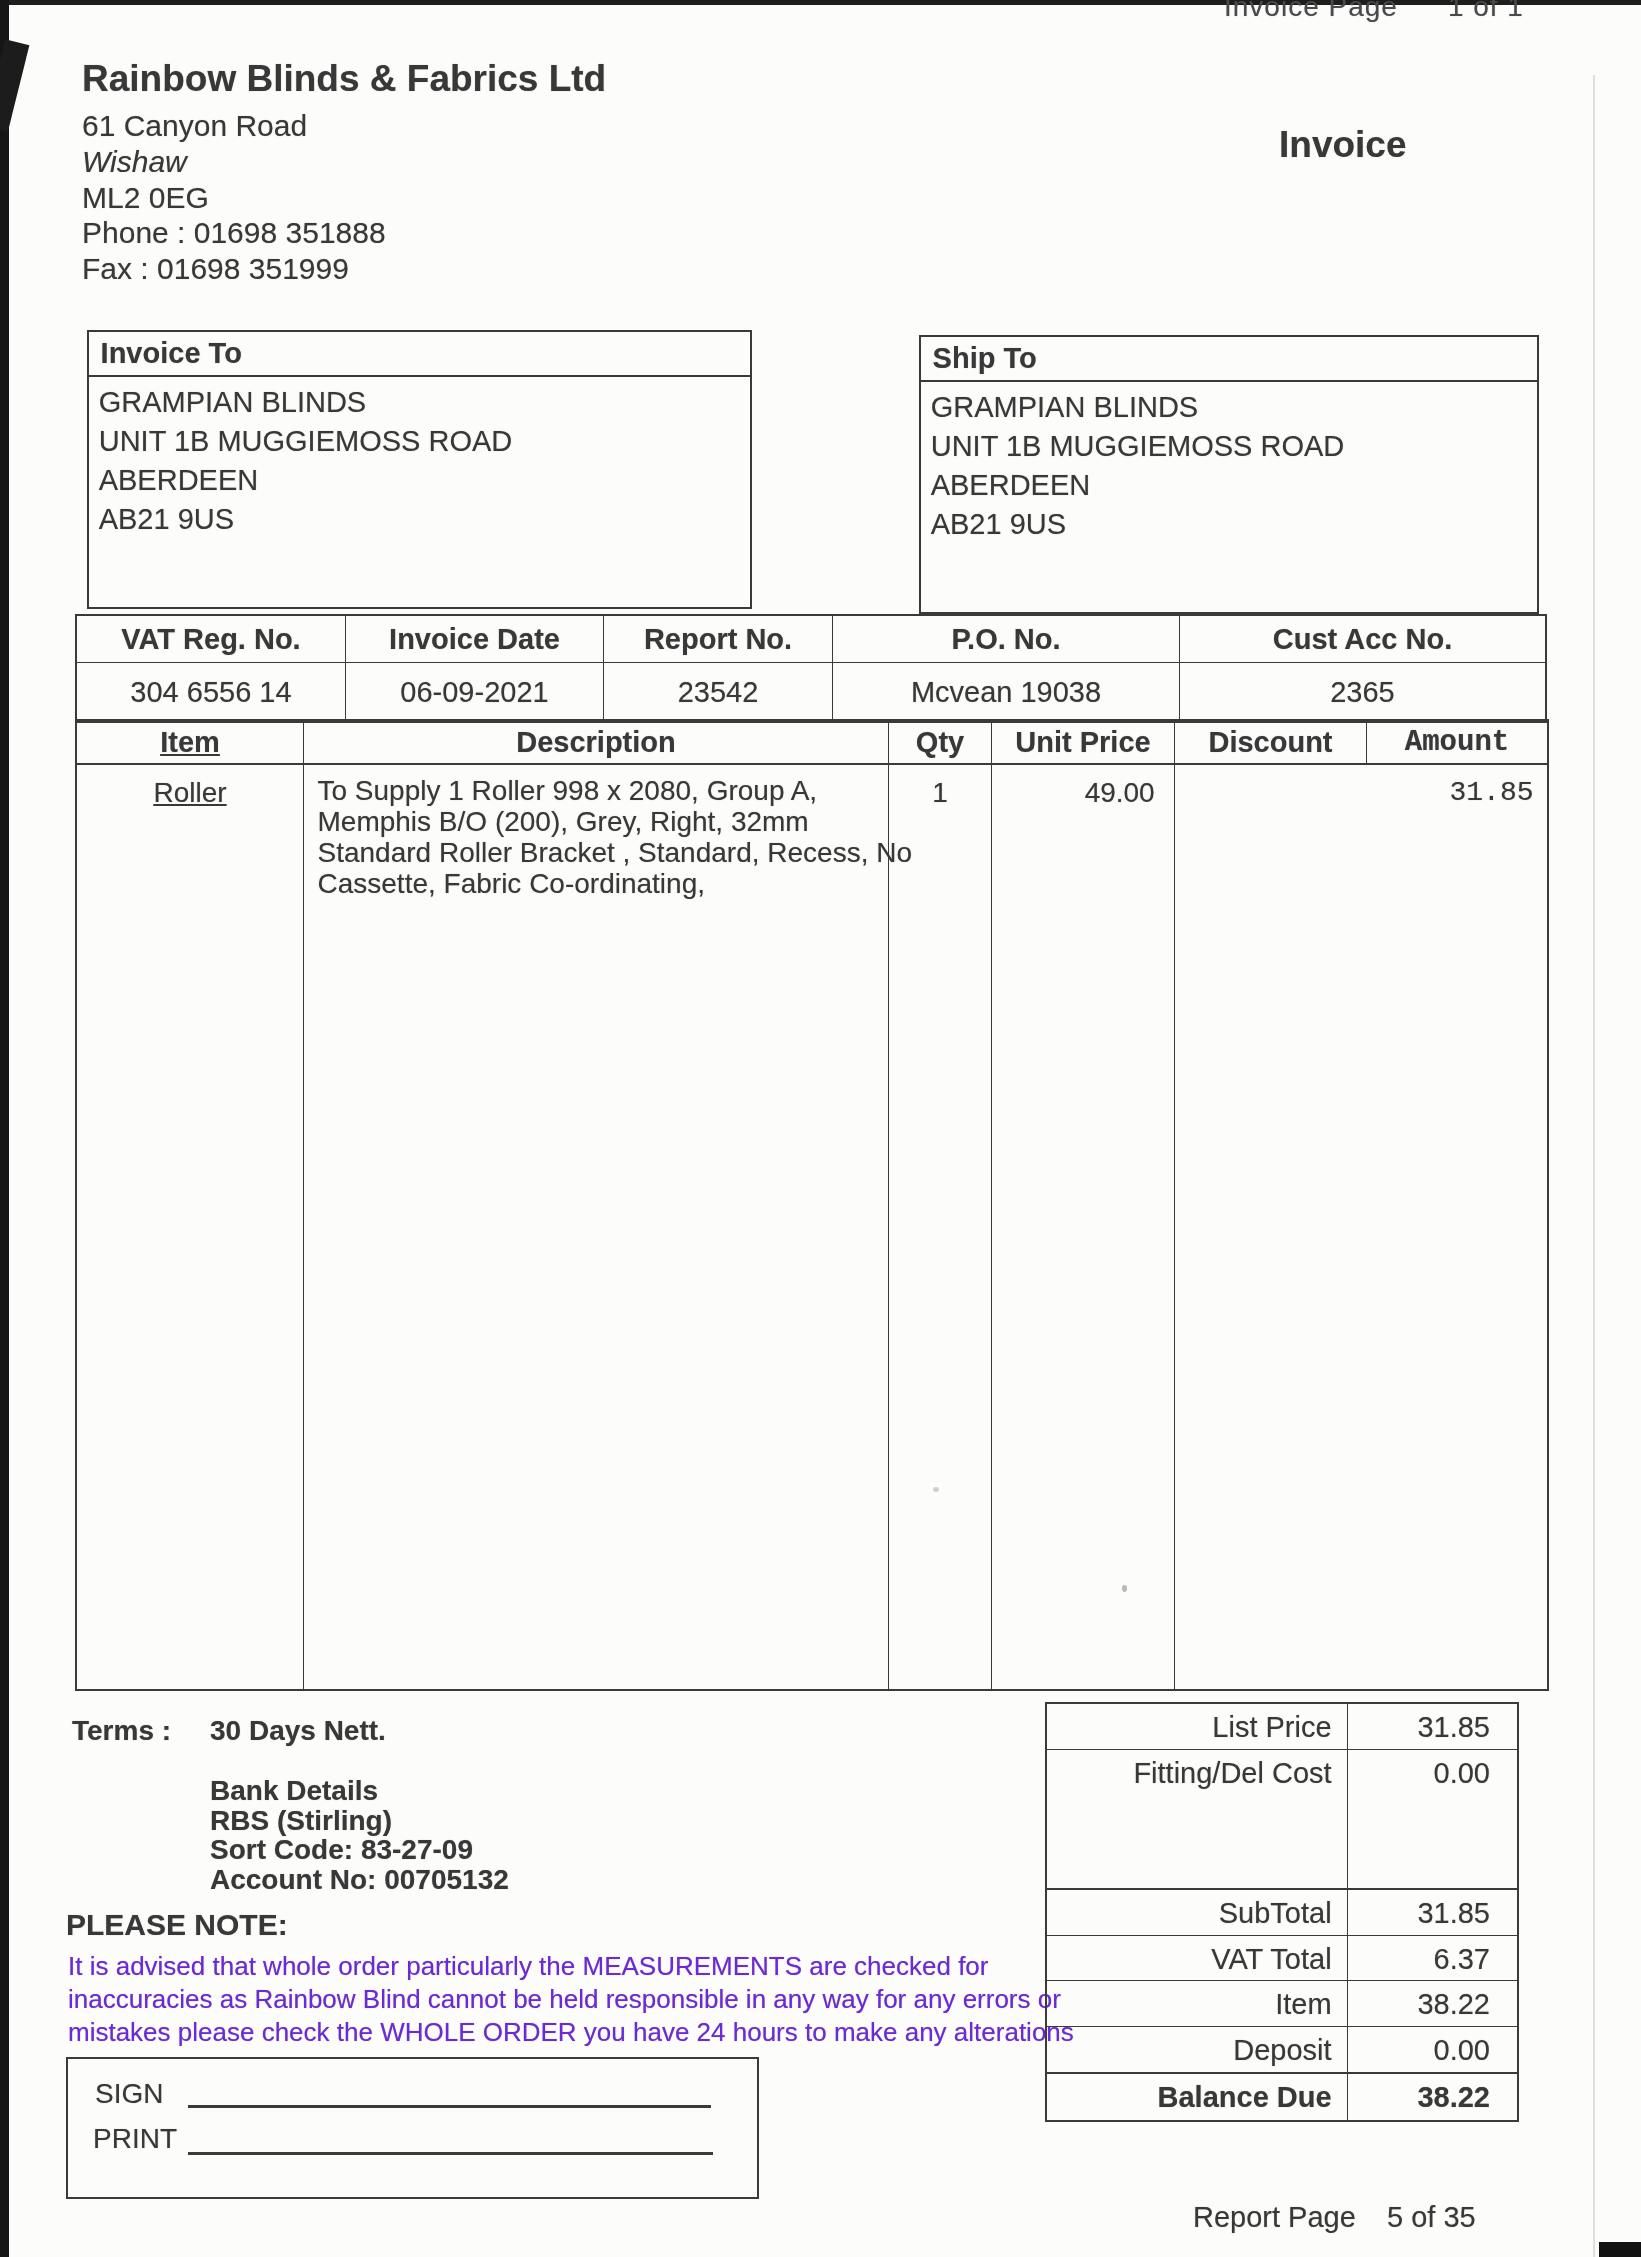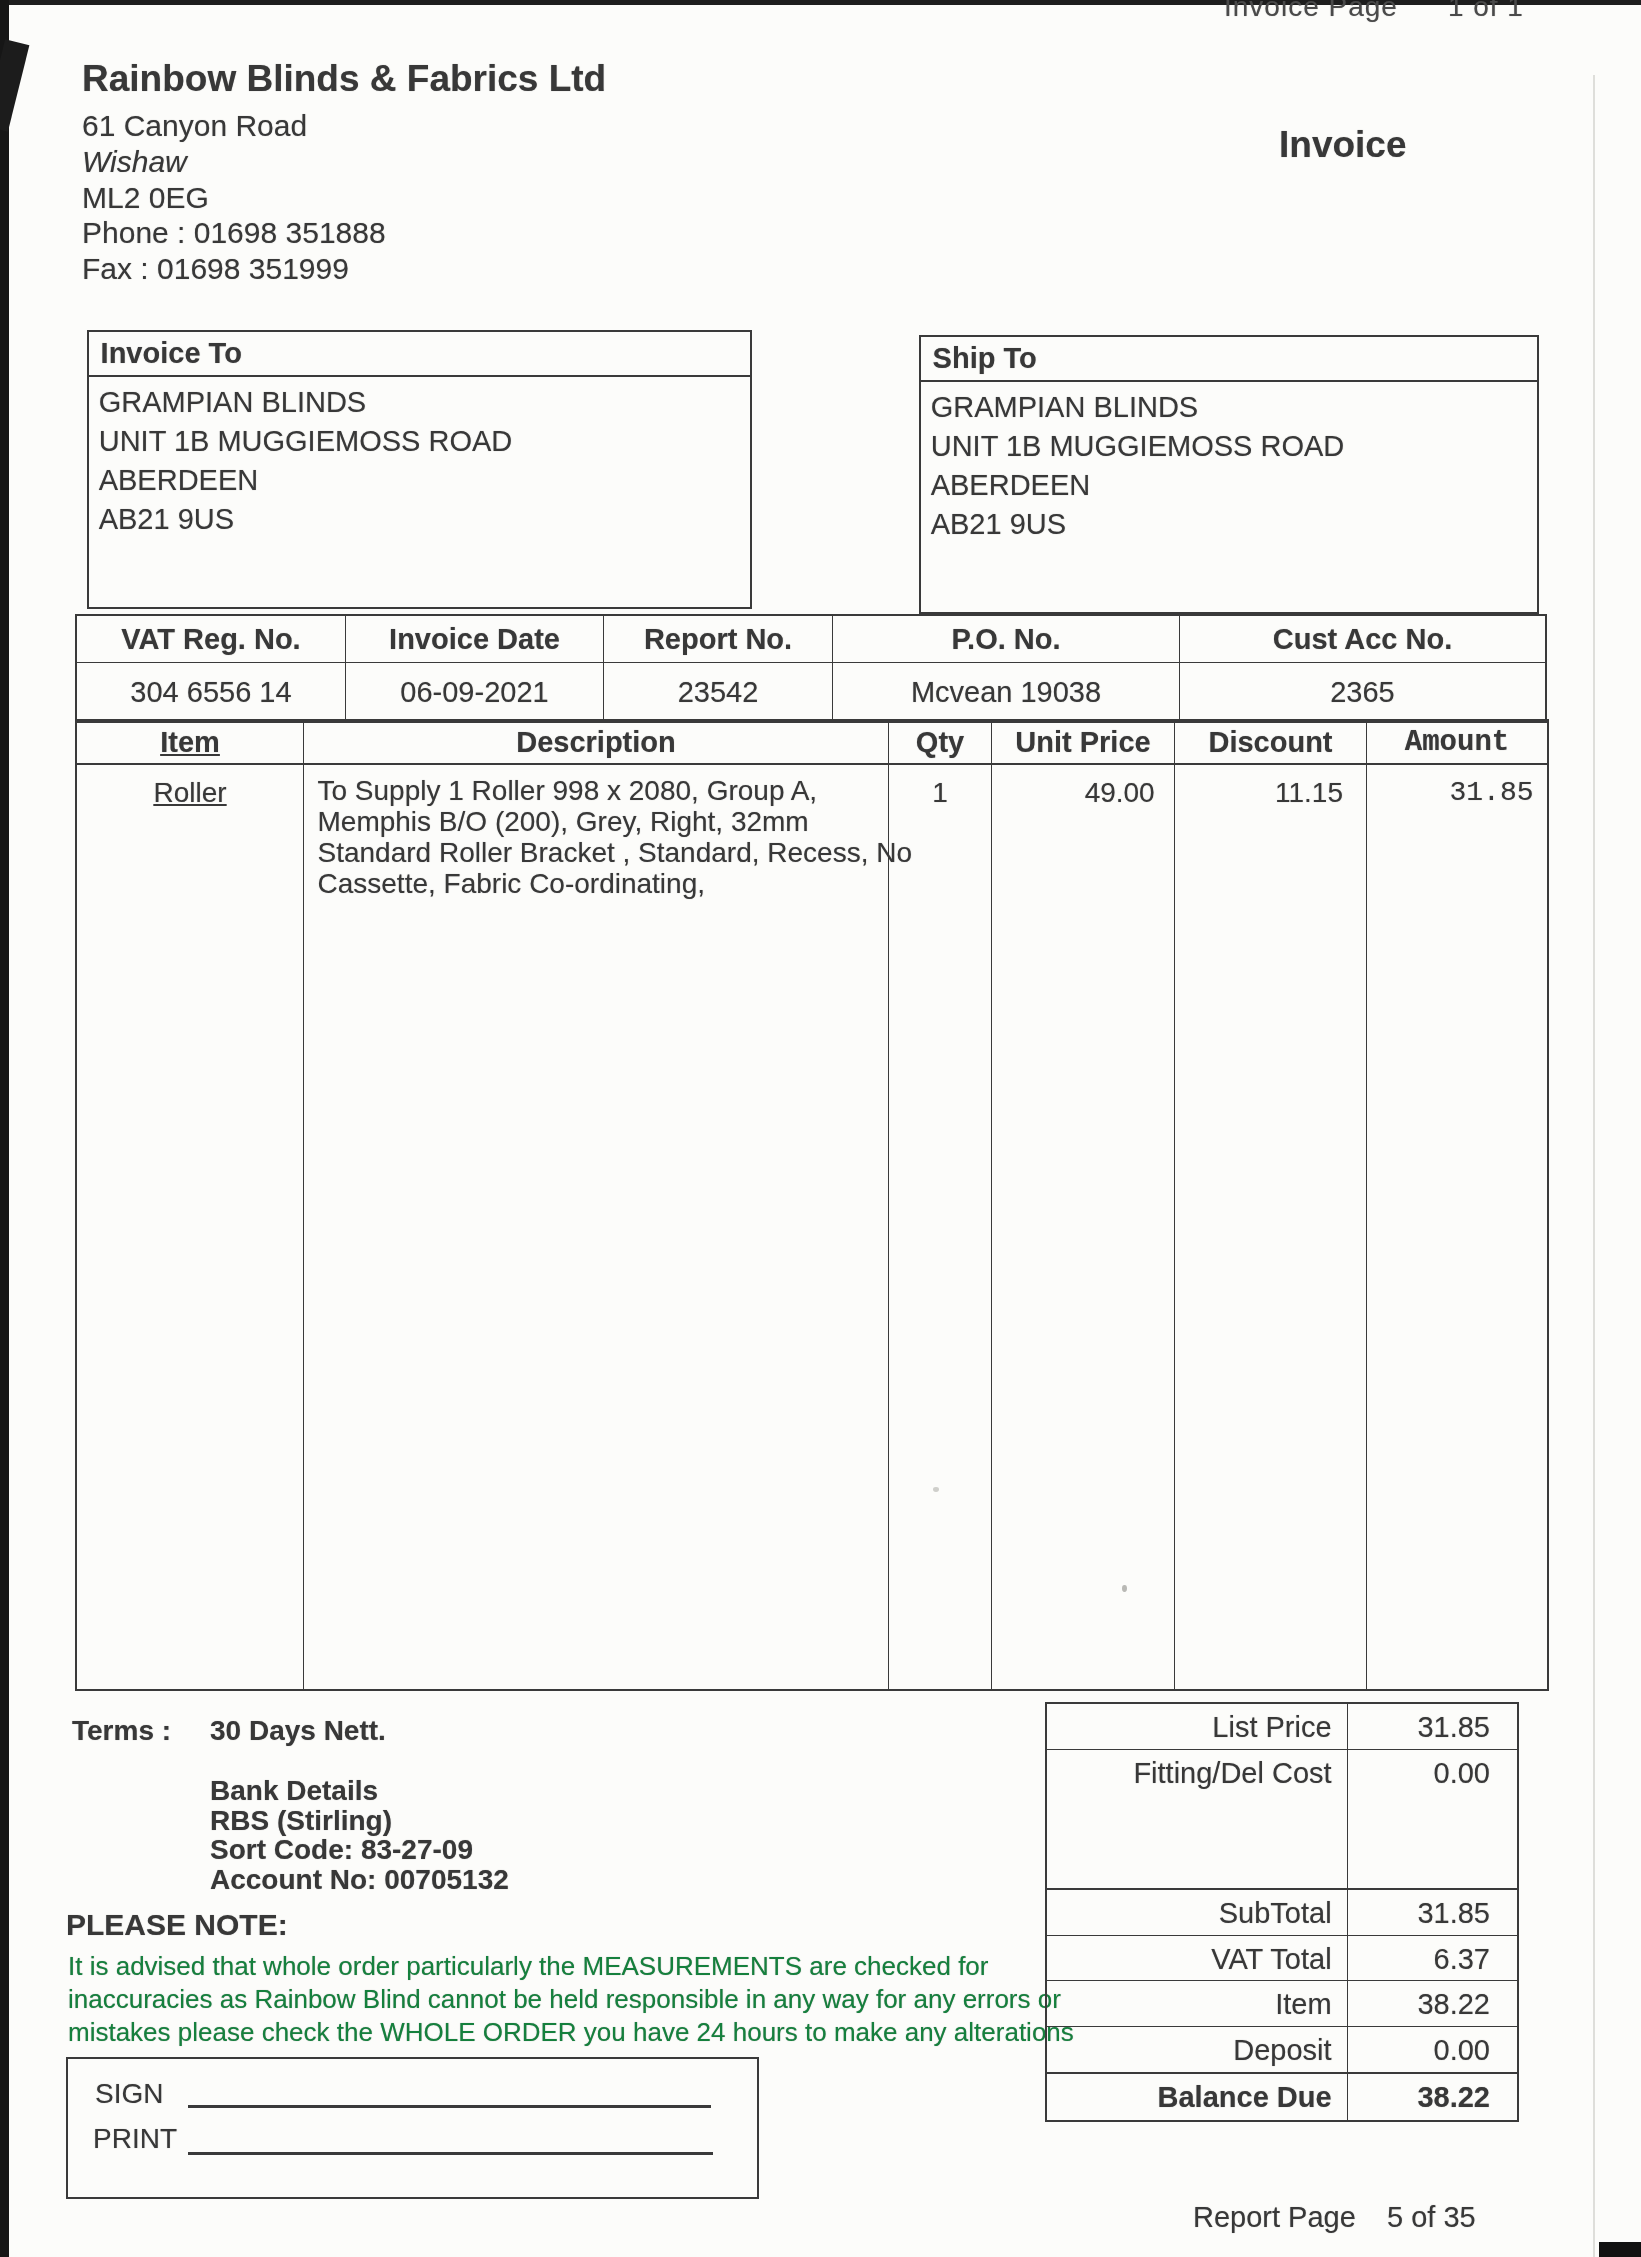--- a/index.html
+++ b/index.html
@@ -62,21 +62,21 @@
   .t-row{display:flex;border-top:1.9px solid #3a3a3a;}
   .t-row:first-child{border-top:none;}
   .t-row.thick{border-top:2.9px solid #3a3a3a;}
   .t-lab{width:300px;text-align:right;padding:6.8px 15.4px 0 0;font-size:29px;box-sizing:border-box;}
   .t-val{flex:1;border-left:1.9px solid #3a3a3a;text-align:right;padding:6.8px 27px 0 0;font-size:29px;box-sizing:border-box;}
   .h47{height:45px;}.h143{height:138px;}.h46{height:44px;}.h48{height:46px;}
   
   .sign-box{position:absolute;left:66px;top:2057px;width:689px;height:138px;border:2.9px solid #3a3a3a;}
   .sign-line{position:absolute;height:2.9px;background:#3a3a3a;}
   
-  .note-body{position:absolute;left:68px;top:1950px;font-size:26px;line-height:33px;color:#15803d;}
+  .note-body{position:absolute;left:68px;top:1950px;font-size:26px;line-height:33px;color:#6d28d9;}
 </style>
 </head>
 <body>
 
 <div class="page">
 
   <div class="edge-top"></div>
   <div class="edge-left"></div>
   <div class="edge-left-bulge"></div>
   <div class="edge-right-line"></div>
@@ -150,21 +150,20 @@
       <div class="ic c-desc">
         <div class="desc-lines fuzz">
           <div>To Supply 1 Roller  998 x 2080, Group A,</div>
           <div>Memphis B/O (200), Grey, Right, 32mm</div>
           <div>Standard Roller Bracket , Standard, Recess, No</div>
           <div>Cassette, Fabric Co-ordinating,</div>
         </div>
       </div>
       <div class="ic c-qty cell-pad ctr fuzz">1</div>
       <div class="ic c-unit cell-pad rgt fuzz" style="padding-right:19.3px;">49.00</div>
-      <div class="ic c-disc cell-pad rgt fuzz" style="padding-right:23px;">11.15</div>
       <div class="ic c-amt cell-pad rgt fuzz" style="padding-right:13.5px;">31.85</div>
     </div>
   </div>
 
   <div class="txt b fuzz" style="left:72px;top:1715px;font-size:28px;">Terms :</div>
   <div class="txt b fuzz" style="left:210px;top:1715px;font-size:28px;">30 Days Nett.</div>
 
   <div class="txt b fuzz" style="left:210px;top:1775px;font-size:28px;">Bank Details</div>
   <div class="txt b fuzz" style="left:210px;top:1805px;font-size:28px;">RBS (Stirling)</div>
   <div class="txt b fuzz" style="left:210px;top:1834px;font-size:28px;">Sort Code: 83-27-09</div>

